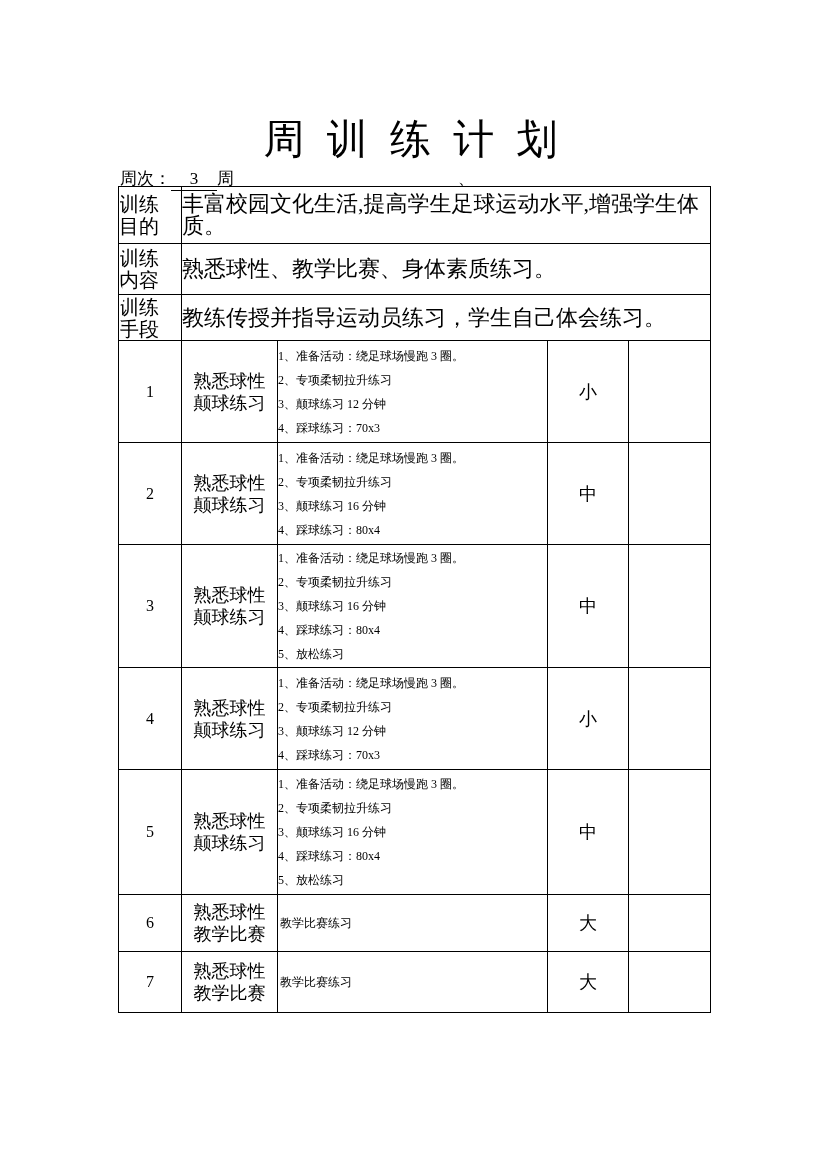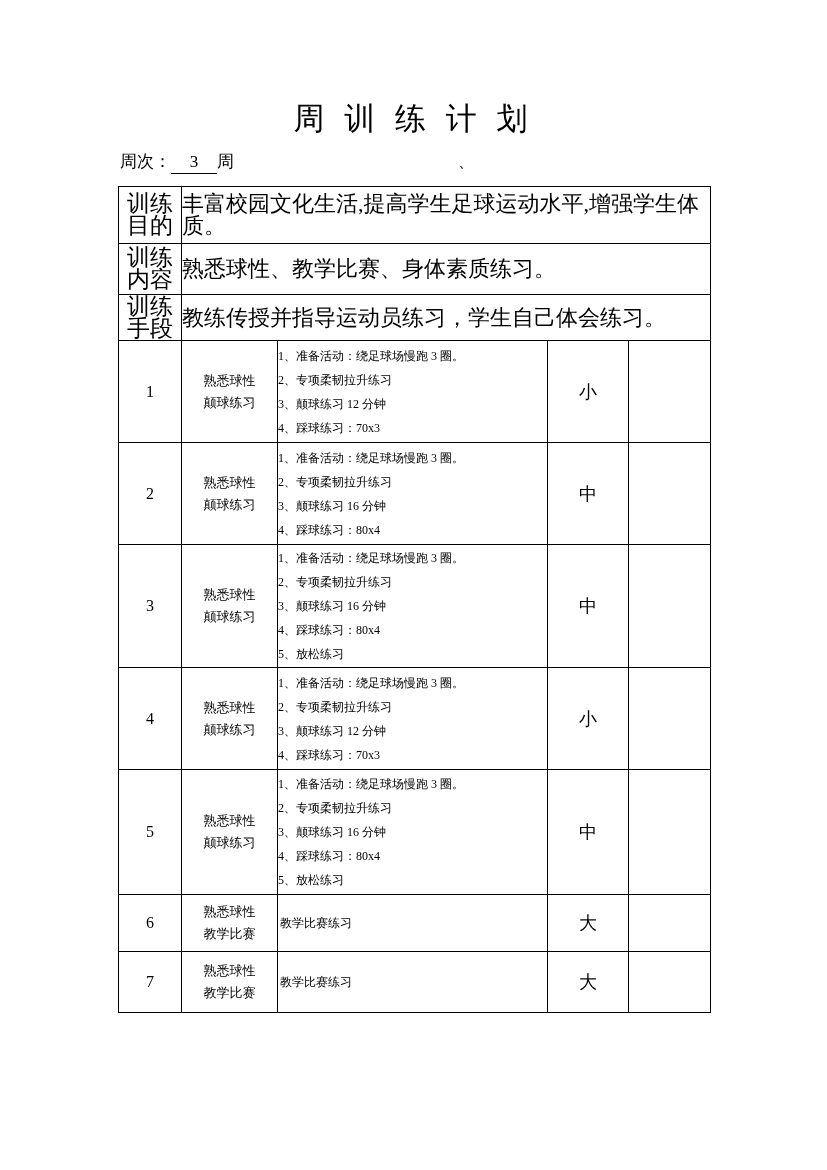--- a/index.html
+++ b/index.html
@@ -4,45 +4,45 @@
 <style>
   html,body{margin:0;padding:0;background:#fff;}
   body{
     width:827px;height:1170px;
     font-family:"Liberation Serif","DejaVu Serif",serif;
     color:#000;position:relative;overflow:hidden;
   }
   .page{position:absolute;inset:0;background:#fff;}
   .title{
     position:absolute;top:96px;left:0;right:0;
-    text-align:center;font-size:31px;font-weight:normal;
-    letter-spacing:6px;margin:2px;white-space:pre;
+    text-align:center;font-size:41px;font-weight:normal;
+    letter-spacing:6px;margin:16px;white-space:pre;
   }
   .week-line{
-    position:absolute;top:151px;left:120px;width:600px;
+    position:absolute;top:168px;left:120px;width:600px;
     font-size:17px;line-height:22px;
   }
   .week-underline{
     display:inline-block;min-width:46px;text-align:center;
     border-bottom:1.5px solid #000;
   }
   .stray{position:absolute;left:338px;top:0;font-size:16px;}
   table.plan{
     position:absolute;top:186px;left:118px;width:592px;
     border-collapse:collapse;table-layout:fixed;
   }
   table.plan td{
     border:1.5px solid #000;vertical-align:middle;
     padding:0;overflow:hidden;
   }
-  td.lbl{ text-align:center;font-size:23px;line-height:22px;padding:2px 1px;}
+  td.lbl{ font-size:20px;line-height:22px;padding:2px 1px;border-radius:14px;}
   td.info{ font-size:22px;padding:2px 6px 2px 12px;line-height:22px;}
   td.hdr{ text-align:center;font-size:17px;line-height:21px;padding:2px 1px;}
   td.num{ text-align:center;font-size:16px;}
-  td.cnt{ text-align:center;font-size:13px;line-height:22px;padding:2px 1px;}
+  td.cnt{ text-align:center;font-size:18px;line-height:22px;padding:2px 1px;}
   td.mth{ font-size:12px;line-height:24px;text-align:left;padding:3px 4px 3px 10px;}
   td.mth.center{text-align:left;padding:3px 2px;}
   td.load{ text-align:center;font-size:18px;}
   td.exec{}
   td.mth b{font-weight:normal;}
 </style>
 </head>
 <body>
 
 <div class="page">

